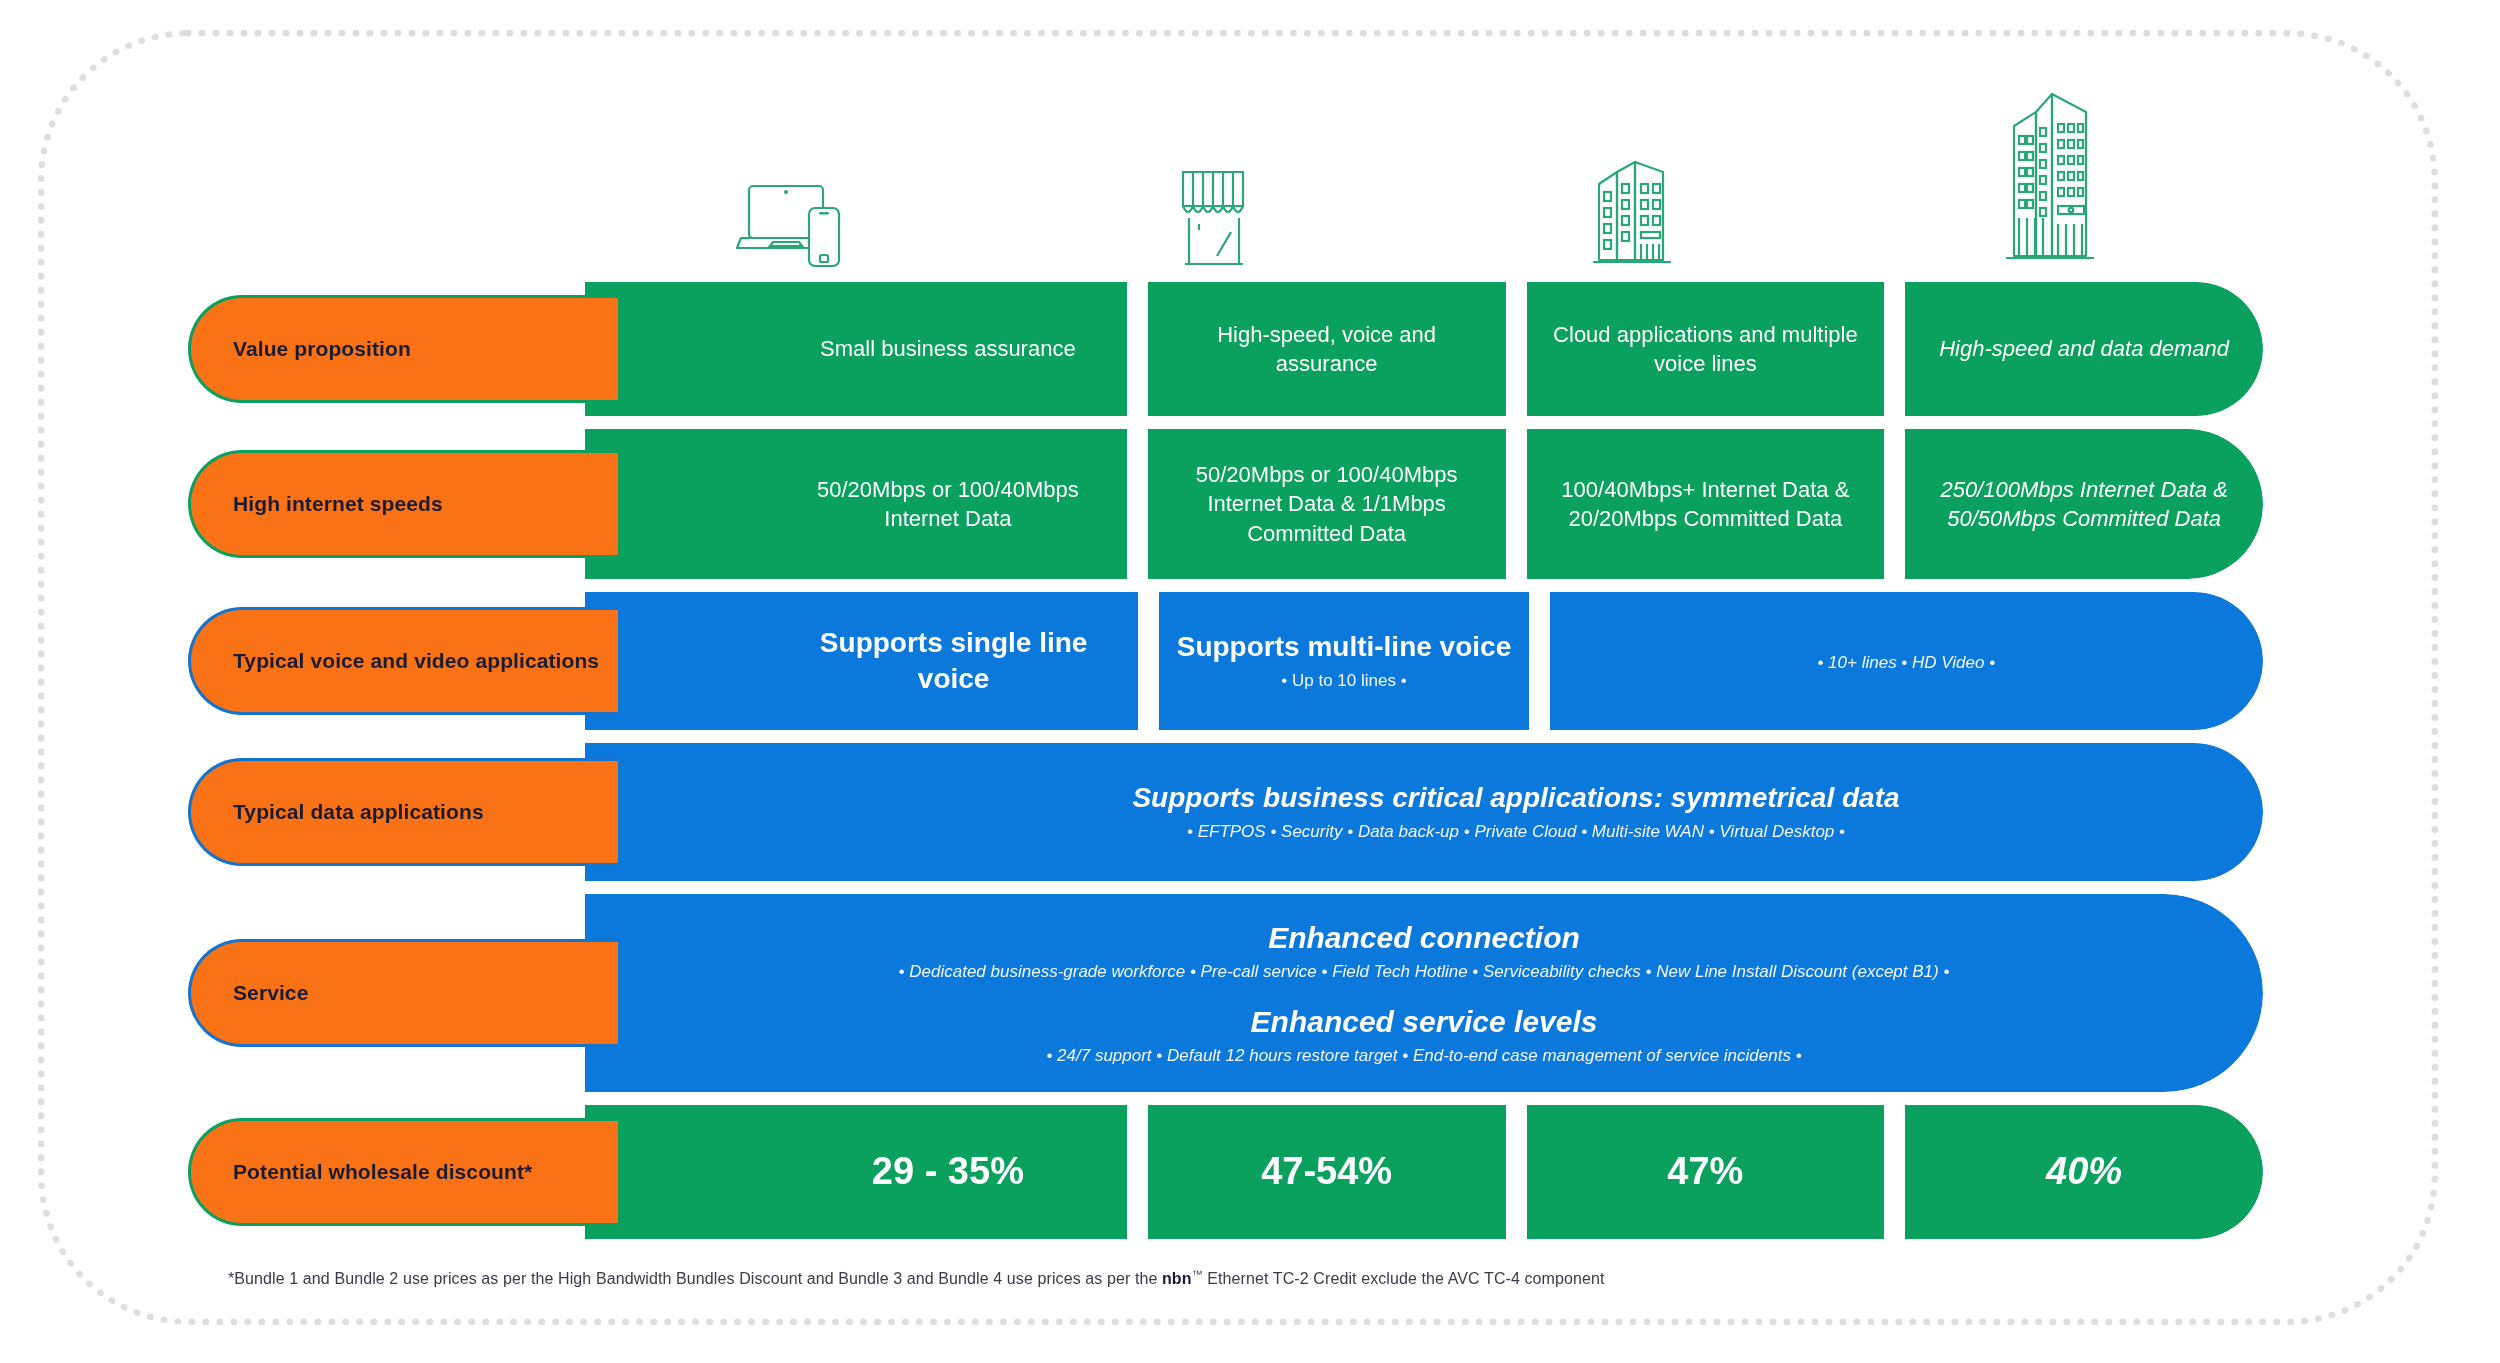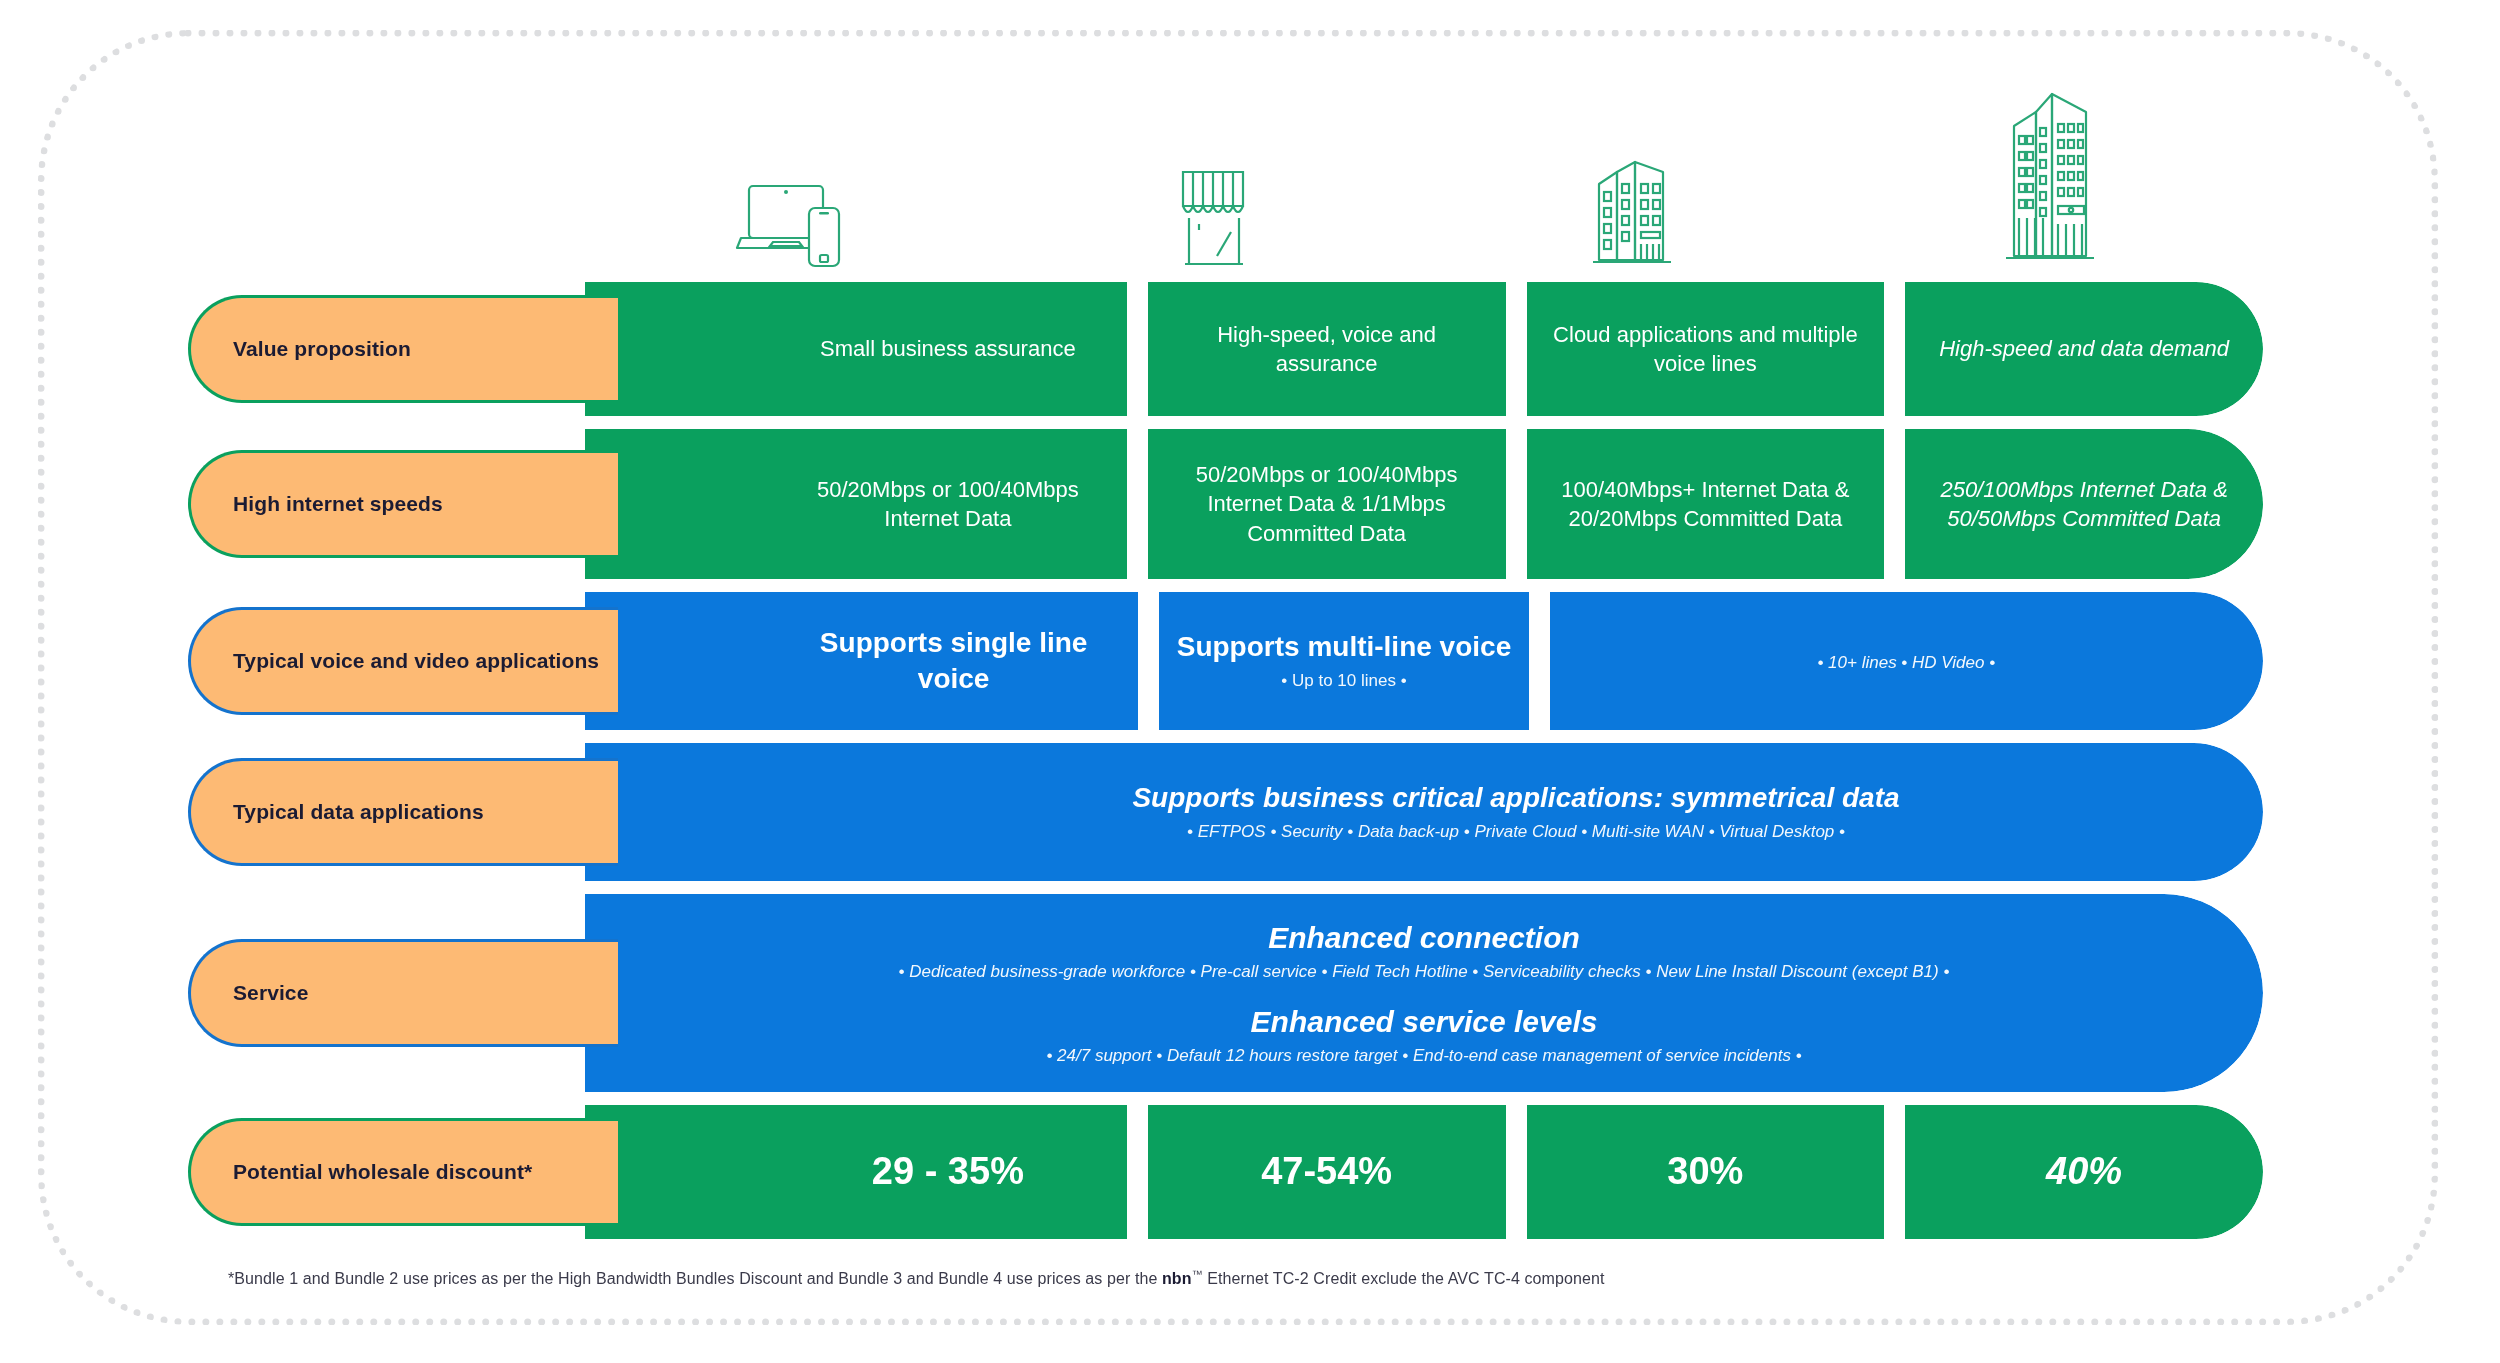--- a/index.html
+++ b/index.html
@@ -51,21 +51,21 @@
     align-items:stretch;
   }
 
   
   .label-pill{
     position:absolute;
     left:0;top:50%;
     transform:translateY(-50%);
     width:430px;
     height:108px;
-    background:#fdba74;
+    background:#f97316;
     border:3px solid #0aa05e;
     border-right:none;
     border-radius:60px 0 0 60px;
     box-sizing:border-box;
     display:flex;
     align-items:center;
     z-index:3;
   }
   .row.blue .label-pill{border-color:#1473cd;}
   .label-text{
@@ -352,21 +352,21 @@
         <span class="label-text">Potential wholesale discount*</span>
       </div>
       <div class="track">
         <div class="cell pad-left">
           <div class="t-pct">29 - 35%</div>
         </div>
         <div class="cell">
           <div class="t-pct">47-54%</div>
         </div>
         <div class="cell">
-          <div class="t-pct">30%</div>
+          <div class="t-pct">47%</div>
         </div>
         <div class="cell">
           <div class="t-pct">40%</div>
         </div>
       </div>
     </div>
 
   </div>
 
   <div class="footnote"><span>*Bundle 1 and Bundle 2 use prices as per the High Bandwidth Bundles Discount and Bundle 3 and Bundle 4 use prices as per the </span><b>nbn</b><sup>™</sup><span> Ethernet TC-2  Credit exclude the AVC TC-4 component</span></div>

